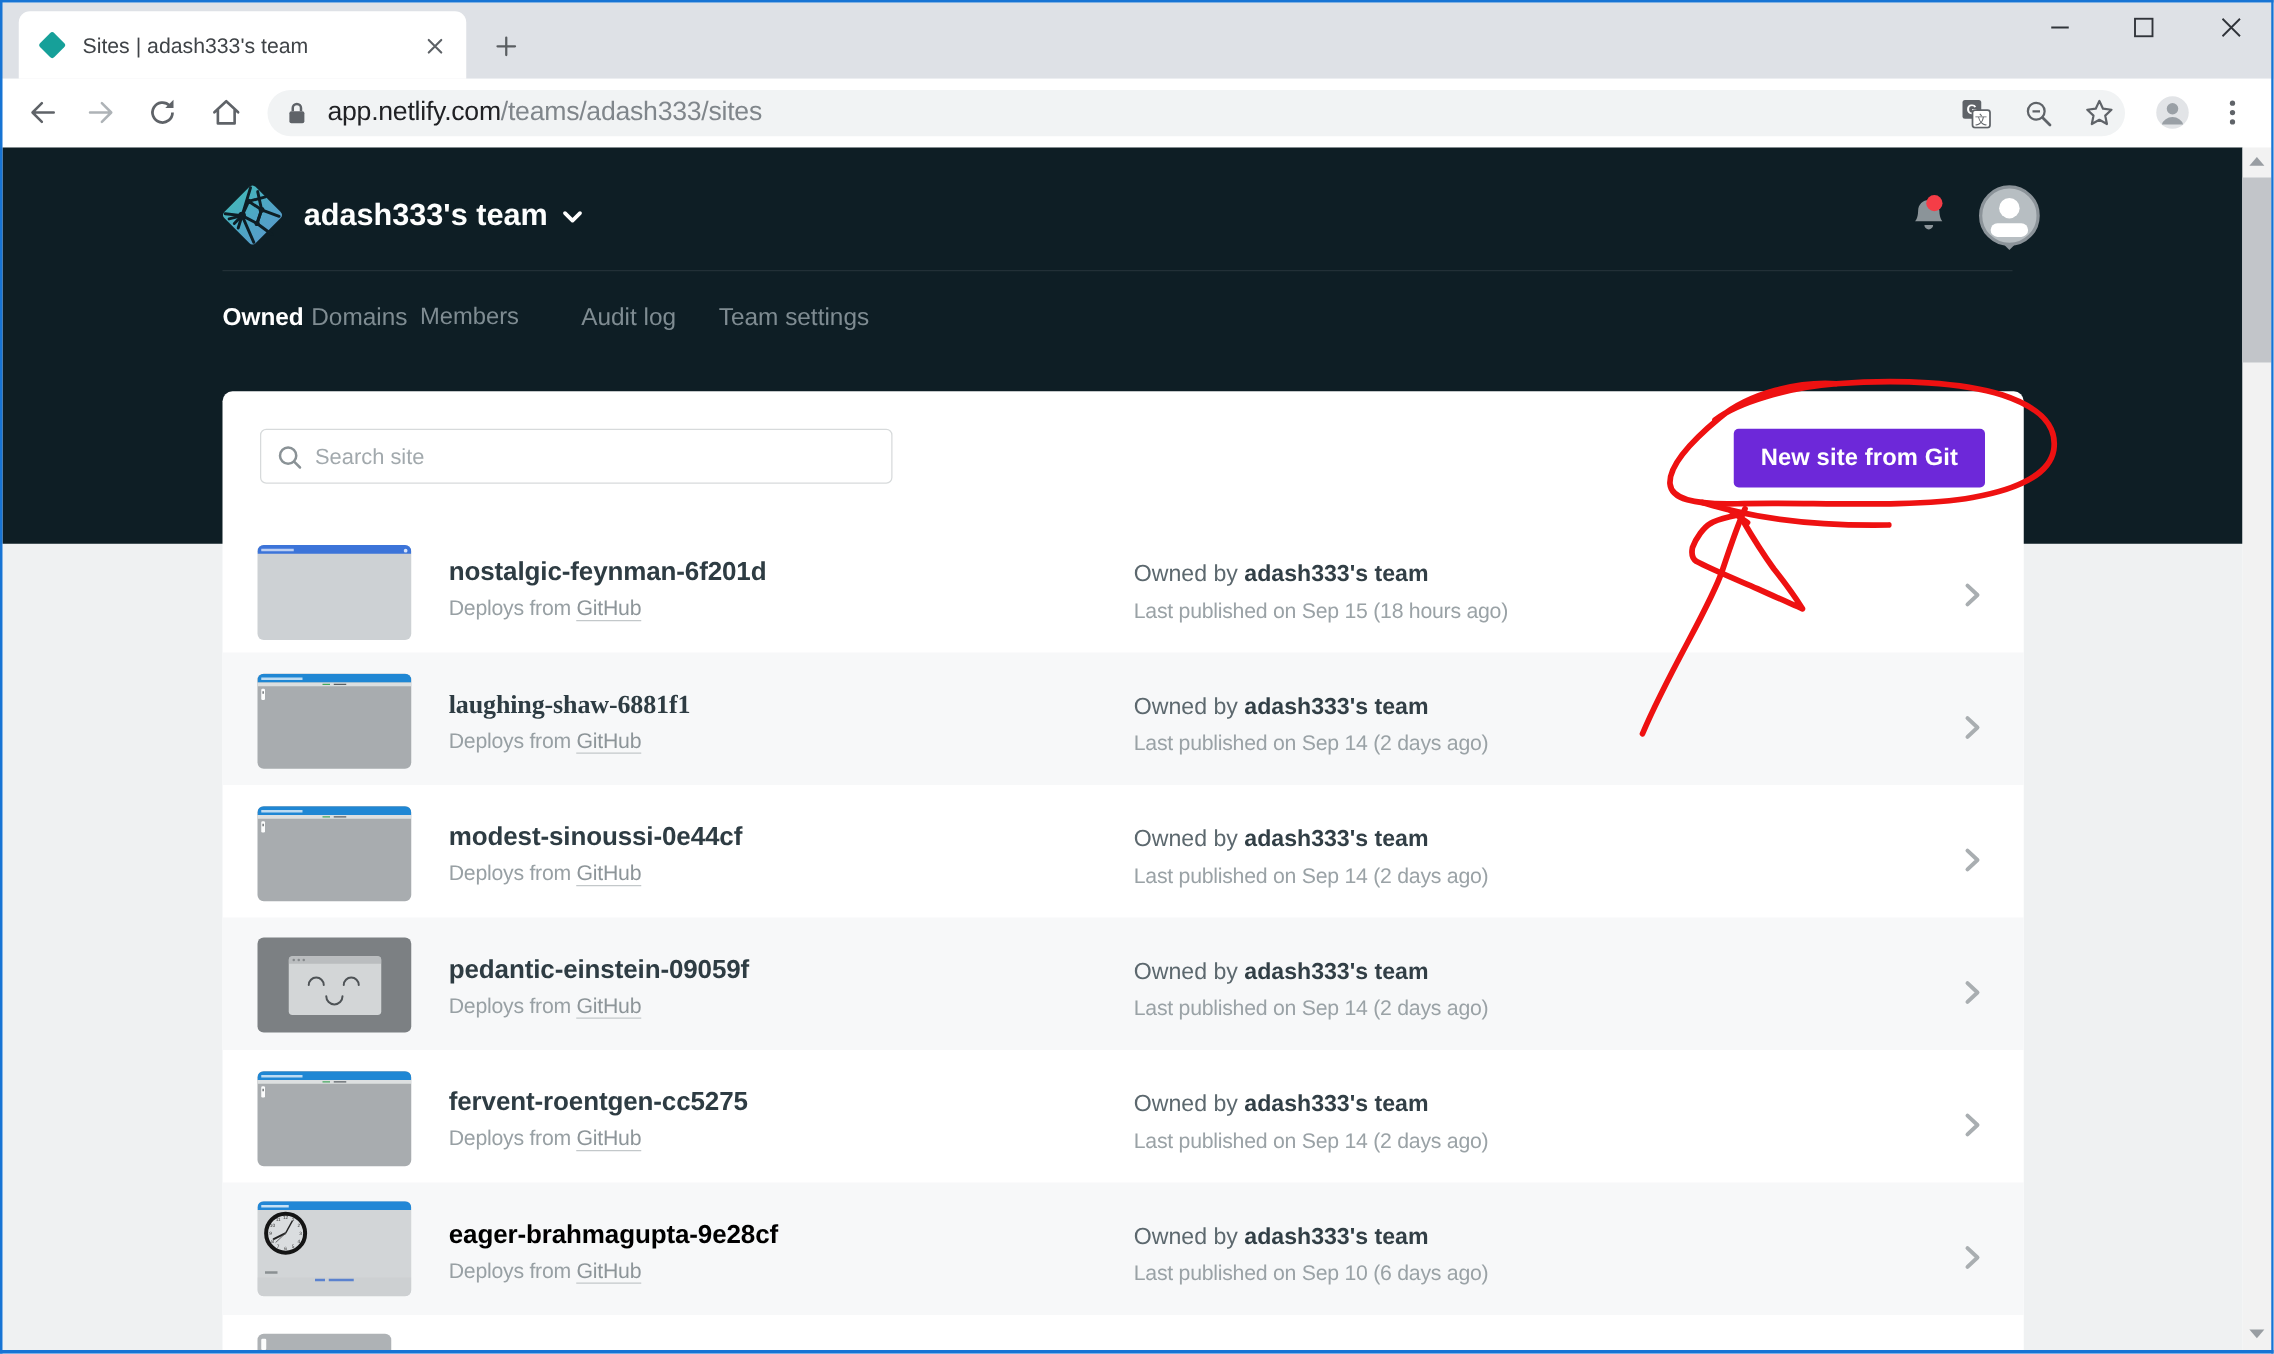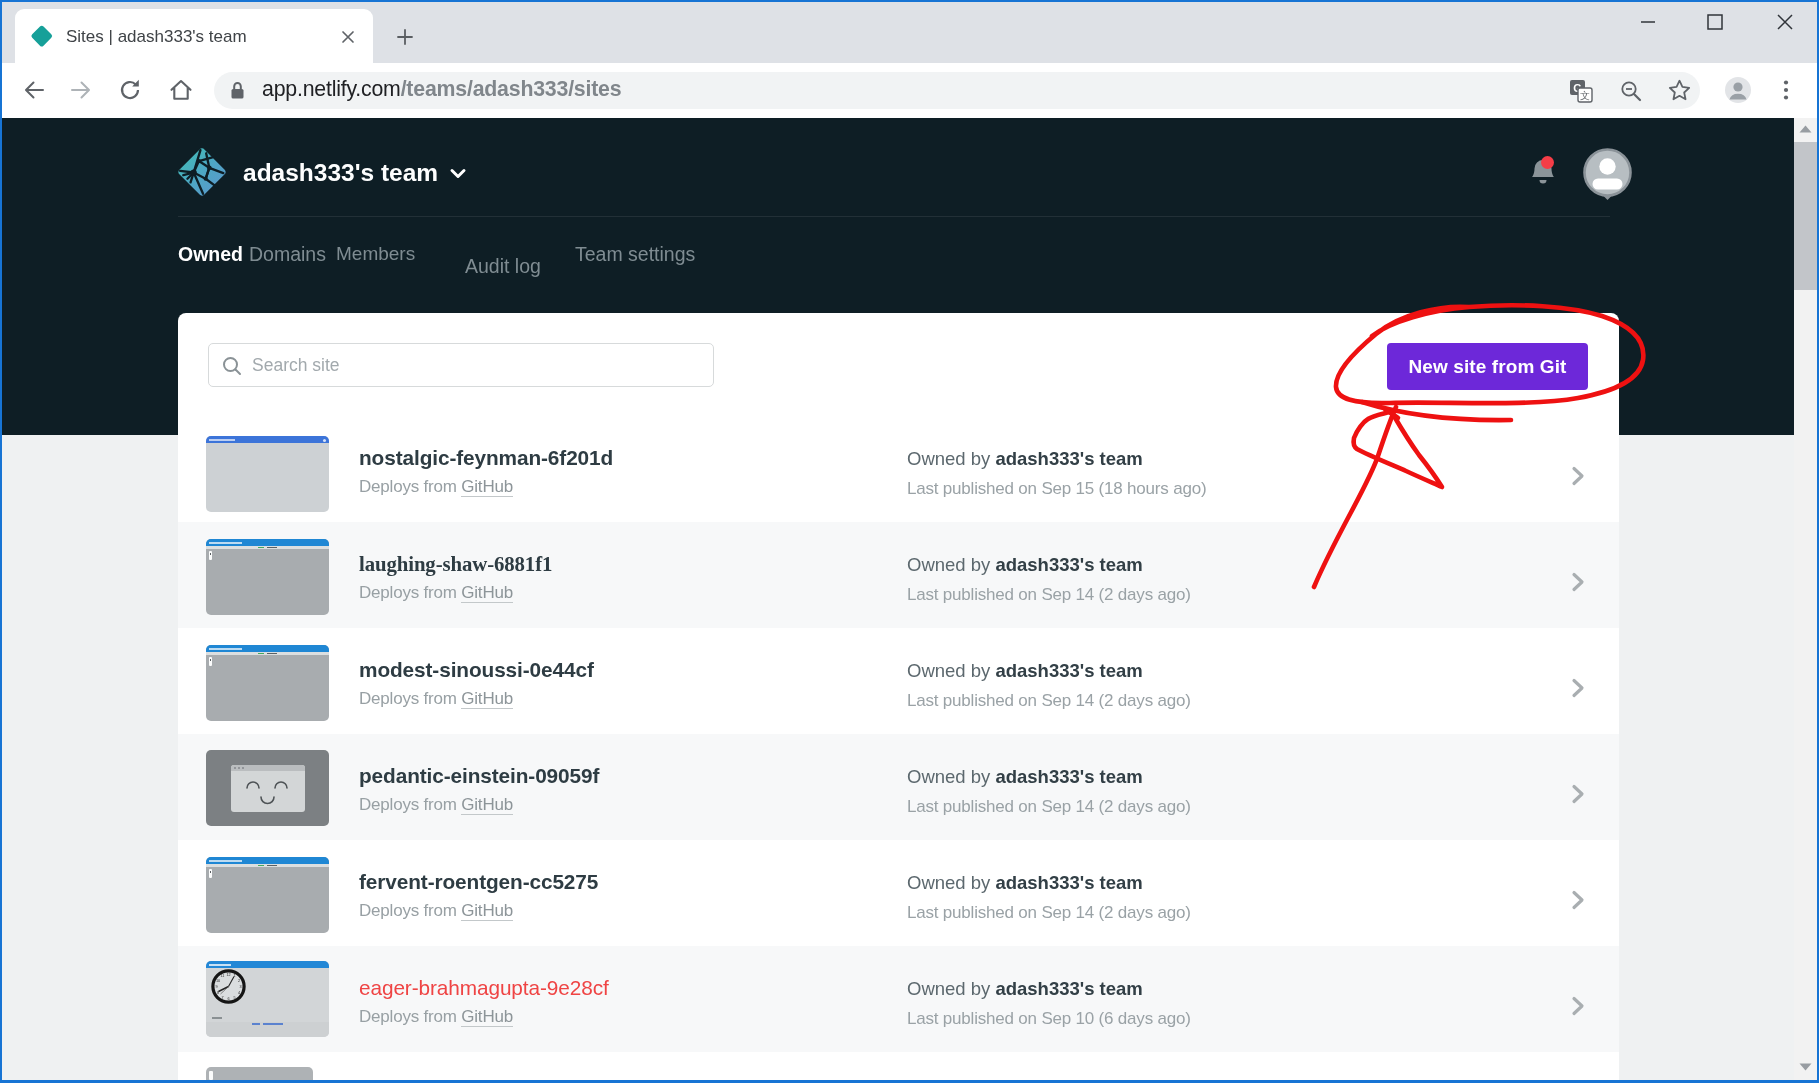--- a/index.html
+++ b/index.html
@@ -57,21 +57,21 @@
 <svg class="abs" style="left:167px;top:76px;" width="28" height="28" viewBox="0 0 28 28">
     <path d="M4.5 13.8 L14 5 L23.5 13.8 M7.3 11.5 V22.7 H20.7 V11.5" stroke="#5f6368" stroke-width="2.1" fill="none" stroke-linejoin="round" stroke-linecap="round"></path>
   </svg>
 
 <div class="abs" style="left:214px;top:72px;width:1486px;height:37px;background:#f1f3f4;border-radius:19px;"></div>
 
 <svg class="abs" style="left:229px;top:81px;" width="17" height="19" viewBox="0 0 17 19">
     <rect x="2.5" y="8" width="12" height="9.5" rx="1.6" fill="#5f6368"></rect>
     <path d="M5.2 8 V5.4 a3.3 3.3 0 0 1 6.6 0 V8" stroke="#5f6368" stroke-width="2" fill="none"></path>
   </svg>
-<div class="abs" style="left:262px;top:77px;font-size:21.3px;color:#202124;letter-spacing:-0.2px;">app.netlify.com<span style="color:#80868b;font-weight:bold;">/teams/adash333/sites</span></div>
+<div class="abs" style="left:262px;top:77px;font-size:21.3px;color:#202124;letter-spacing:-0.2px;">app.netlify.com<span style="color:#80868b;">/teams/adash333/sites</span></div>
 
 <svg class="abs" style="left:1569px;top:79px;" width="24" height="24" viewBox="0 0 24 24">
     <rect x="1" y="1" width="15" height="15" rx="2" fill="#5f6368"></rect>
     <text x="8.5" y="12.5" font-size="11" font-weight="bold" fill="#fff" text-anchor="middle" font-family="Liberation Sans">G</text>
     <rect x="9" y="9" width="14" height="14" rx="2" fill="#fff" stroke="#5f6368" stroke-width="1.4"></rect>
     <text x="16" y="20" font-size="10" fill="#5f6368" text-anchor="middle" font-family="Liberation Sans">文</text>
   </svg>
 
 <svg class="abs" style="left:1619px;top:79px;" width="24" height="24" viewBox="0 0 24 24">
     <circle cx="10" cy="10" r="6.7" fill="none" stroke="#5f6368" stroke-width="1.8"></circle>
@@ -147,21 +147,21 @@
 <circle cx="24.5" cy="24.5" r="23" fill="#b7bec2" stroke="#8b9399" stroke-width="2.6"></circle>
 <circle cx="24.5" cy="18.5" r="8.2" fill="#fff"></circle>
 <rect x="9.5" y="30.5" width="30" height="11" rx="5.5" fill="#fff"></rect>
 </svg>
 
 <div class="abs" style="left:178px;top:216px;width:1432px;height:1px;background:#223037;"></div>
 
 <div class="abs" style="left:178px;top:243px;font-size:19.5px;font-weight:bold;color:#fff;">Owned</div>
 <div class="abs" style="left:249px;top:243px;font-size:19.5px;color:#7f8c92;">Domains</div>
 <div class="abs" style="left:336px;top:243px;font-size:19px;color:#7f8c92;">Members</div>
-<div class="abs" style="left:465px;top:243px;font-size:19.5px;color:#7f8c92;margin-top:12px;">Audit log</div>
+<div class="abs" style="left:465px;top:243px;font-size:19.5px;color:#7f8c92;">Audit log</div>
 <div class="abs" style="left:575px;top:243px;font-size:19.5px;color:#7f8c92;">Team settings</div>
 
 <div class="abs" style="left:178px;top:313px;width:1441px;height:767px;background:#fff;border-radius:8px 8px 0 0;"></div>
 
 <div class="abs" style="left:178px;top:522px;width:1441px;height:106px;background:#f7f8f9;"></div>
 <div class="abs" style="left:178px;top:734px;width:1441px;height:106px;background:#f7f8f9;"></div>
 <div class="abs" style="left:178px;top:946px;width:1441px;height:106px;background:#f7f8f9;"></div>
 
 <div class="abs" style="left:208px;top:343px;width:506px;height:44px;background:#fff;border:1px solid #d7dadb;border-radius:5px;"></div>
 <svg class="abs" style="left:221px;top:355px;" width="22" height="22" viewBox="0 0 22 22">
@@ -292,21 +292,21 @@
     </g>
     <path d="M18.5 18.5 L24 8.5" stroke="#222" stroke-width="1.1" fill="none"></path>
     <path d="M18.5 18.5 L8.5 23.5" stroke="#222" stroke-width="1.5" fill="none"></path>
     <path d="M18.5 18.5 L10.5 26" stroke="#555" stroke-width="0.7" fill="none"></path>
   </svg>
   <div style="position:absolute;left:6px;top:55.5px;width:10px;height:2px;background:#8a9093;"></div>
   <div style="position:absolute;left:0;top:61px;width:123px;height:15px;background:#cdd0d2;"></div>
   <div style="position:absolute;left:46px;top:62px;width:8px;height:2px;background:#5b82cf;"></div>
   <div style="position:absolute;left:56.5px;top:62px;width:20px;height:2px;background:#5b82cf;"></div>
 </div>
-<div class="abs" style="left:359px;top:976px;font-size:20.8px;font-weight:normal;color:#ef4444;letter-spacing:-0.1px;">eager-brahmagupta-9e28cf</div>
+<div class="abs" style="left:359px;top:976px;font-size:20.8px;font-weight:bold;color:#000000;letter-spacing:-0.1px;">eager-brahmagupta-9e28cf</div>
 <div class="abs" style="left:359px;top:1007px;font-size:17px;letter-spacing:-0.2px;color:#98a0a4;">Deploys from <span style="color:#8d9599;border-bottom:1px solid #c3c8ca;">GitHub</span></div>
 <div class="abs" style="left:907px;top:978px;font-size:18.5px;color:#5c686e;">Owned by <b style="color:#323f46;">adash333's team</b></div>
 <div class="abs" style="left:907px;top:1009px;font-size:17px;letter-spacing:-0.2px;color:#9aa2a6;">Last published on Sep 10 (6 days ago)</div>
 <svg class="abs" style="left:1570px;top:996px;" width="16" height="20" viewBox="0 0 16 20">
     <path d="M4 2.5 L12 10 L4 17.5" stroke="#a9aeb1" stroke-width="3.2" fill="none" stroke-linecap="round" stroke-linejoin="round"></path>
   </svg>
 
 <div class="abs" style="left:206px;top:1067px;width:107px;height:13px;background:#aeb2b5;border-radius:5px 5px 0 0;">
   <div style="position:absolute;left:2.5px;top:4px;width:4px;height:9px;background:#fbfcfc;border-radius:1px;"></div>
 </div>

